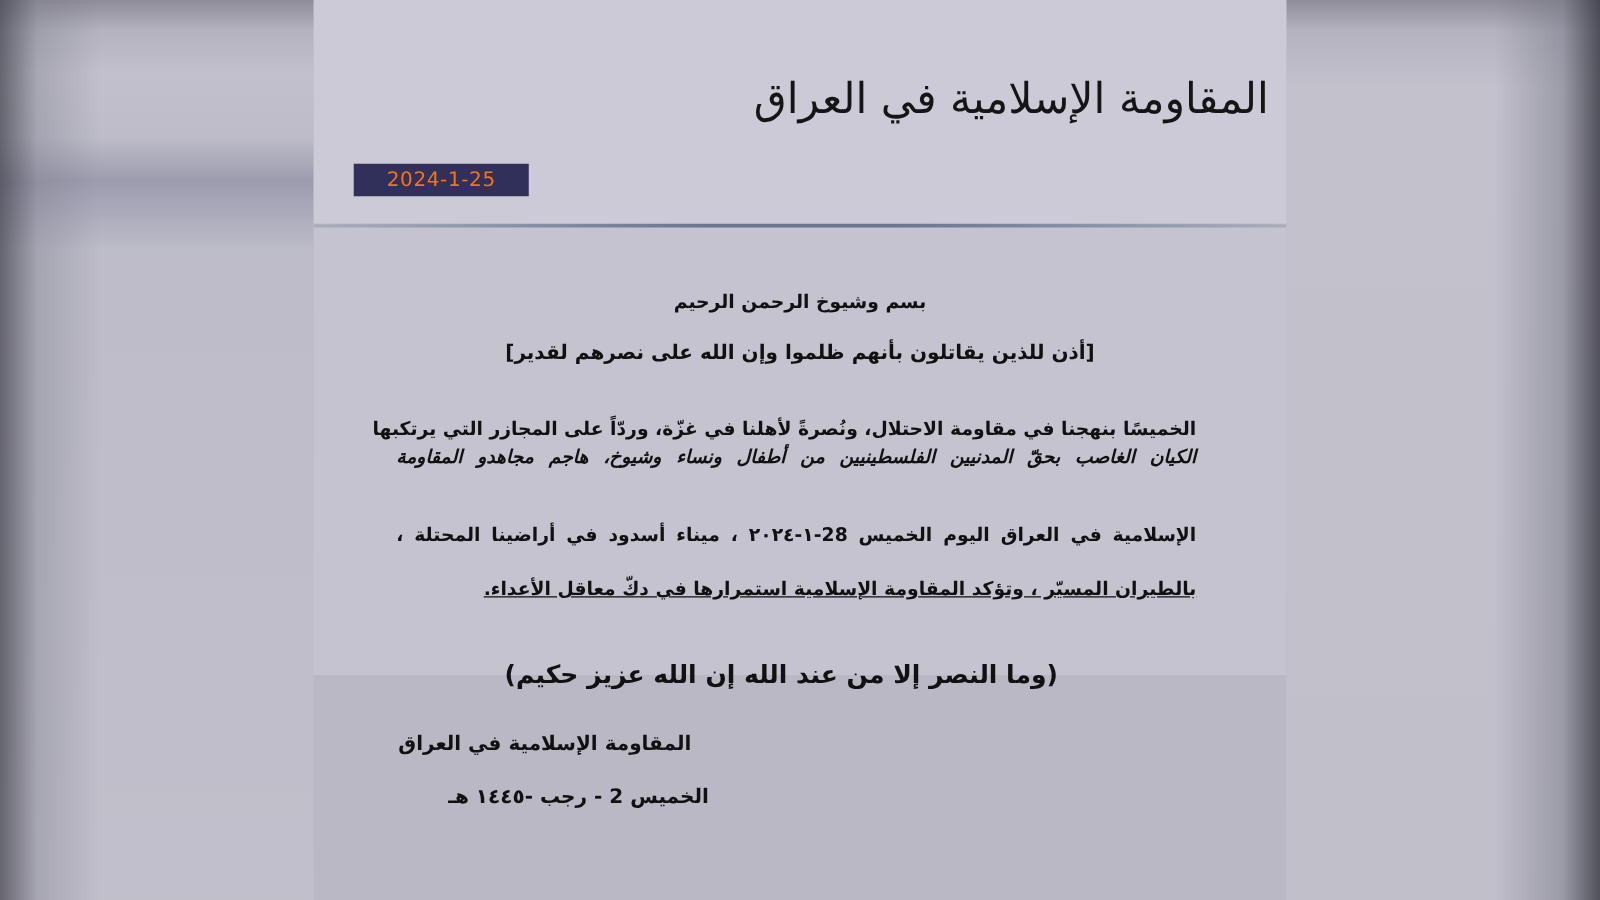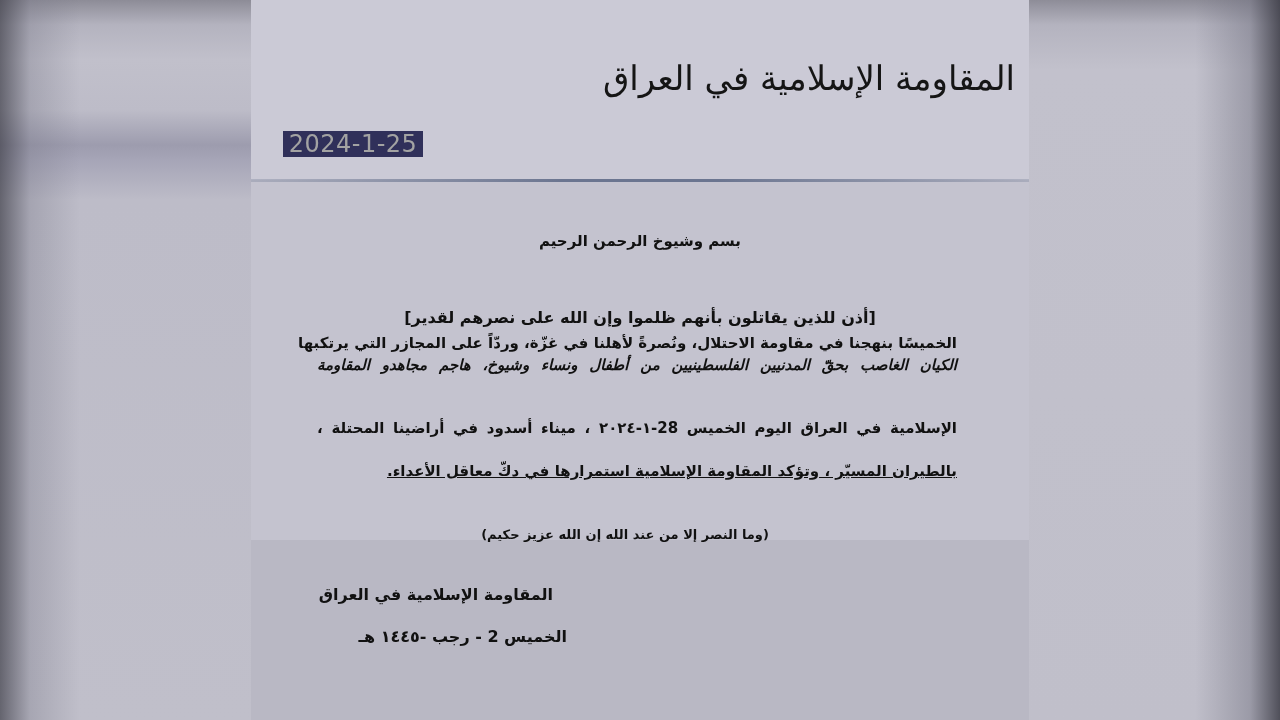--- a/index.html
+++ b/index.html
@@ -33,22 +33,22 @@
     }
     .logo {
       position: absolute; right: 14px; top: 58px;
       direction: rtl;
       font-family: "DejaVu Serif", serif;
       font-size: 34px; color: #151515; letter-spacing: 0;
       white-space: nowrap;
     }
     .date-badge {
       position: absolute; left: 32px; top: 131px; width: 140px; height: 26px;
-      background: #30305a; color: #a3a3a3;
-      font-family: "DejaVu Sans", sans-serif; font-size: 24px;
+      background: #30305a; color: #f97316;
+      font-family: "DejaVu Sans", sans-serif; font-size: 16px;
       line-height: 26px; text-align: center; letter-spacing: 0.5px;
     }
     .divider {
       position: absolute; left: 0; top: 179px; width: 778px; height: 3px;
       background: linear-gradient(to right, rgba(110,120,145,0.3), #6b7590 40%, #6b7590 60%, rgba(110,120,145,0.3));
     }
     .body-text {
       position: absolute; left: 0; top: 0; width: 778px;
       direction: rtl; color: #111;
       font-family: "DejaVu Sans", sans-serif; font-weight: bold;
@@ -75,25 +75,25 @@
 
 <div class="doc">
   <div class="doc-header">
     <div class="logo">المقاومة الإسلامية في العراق</div>
     <div class="date-badge">2024-1-25</div>
   </div>
   <div class="divider"></div>
 
   <div class="body-text">
     <div class="center-line" style="top:232px;">بسم وشيوخ الرحمن الرحيم</div>
-    <div class="center-line" style="top:272px; font-size:16px;margin-top:36px;">[أذن للذين يقاتلون بأنهم ظلموا وإن الله على نصرهم لقدير]</div>
+    <div class="center-line" style="top:272px; font-size:16px;">[أذن للذين يقاتلون بأنهم ظلموا وإن الله على نصرهم لقدير]</div>
 
     <div class="para-line" style="top:334px;">الخميسًا بنهجنا في مقاومة الاحتلال، ونُصرةً لأهلنا في غزّة، وردّاً على المجازر التي يرتكبها</div>
     <div class="para-line" style="top:356px;font-style:italic;">الكيان الغاصب بحقّ المدنيين الفلسطينيين من أطفال ونساء وشيوخ، هاجم مجاهدو المقاومة</div>
     <div class="para-line" style="top:419px;">الإسلامية في العراق اليوم الخميس 28-١-٢٠٢٤ ، ميناء أسدود في أراضينا المحتلة ،</div>
     <div class="para-line last" style="top:462px;">بالطيران المسيّر ، وتؤكد المقاومة الإسلامية استمرارها في دكّ معاقل الأعداء.</div>
 
-    <div class="center-line" style="top:527px; font-size:13px; left:-15px;">(وما النصر إلا من عند الله إن الله عزيز حكيم)</div>
+    <div class="center-line" style="top:527px; font-size:20px; left:-15px;">(وما النصر إلا من عند الله إن الله عزيز حكيم)</div>
 
     <div class="sig-line" style="top:585px;">المقاومة الإسلامية في العراق</div>
     <div class="sig-line" style="top:627px; right:462px;">الخميس 2 - رجب -١٤٤٥ هـ</div>
   </div>
 </div>
 
 </body></html>

